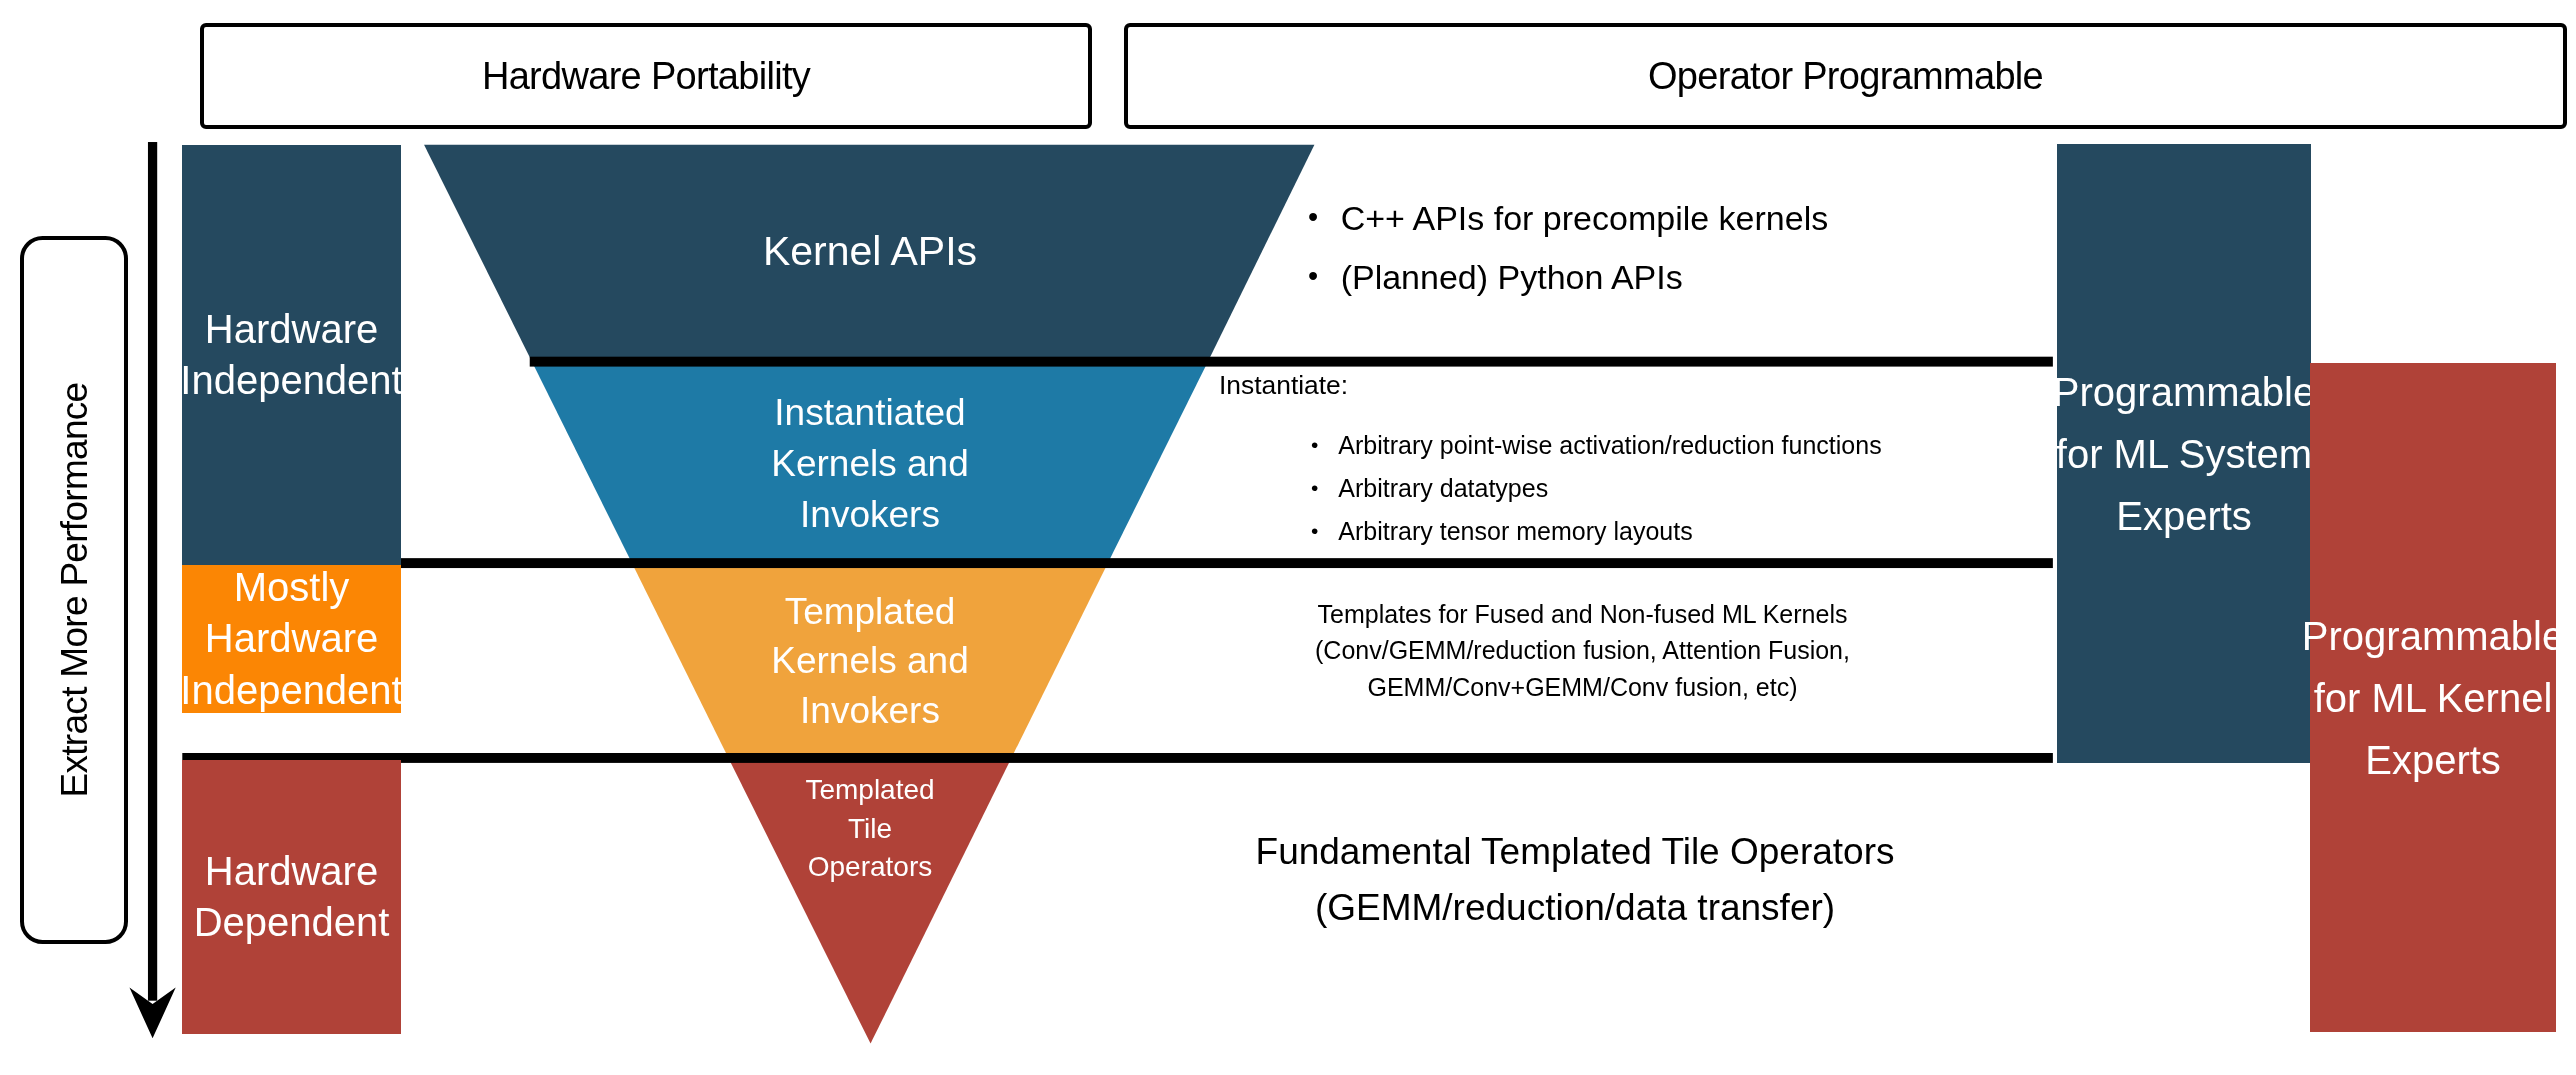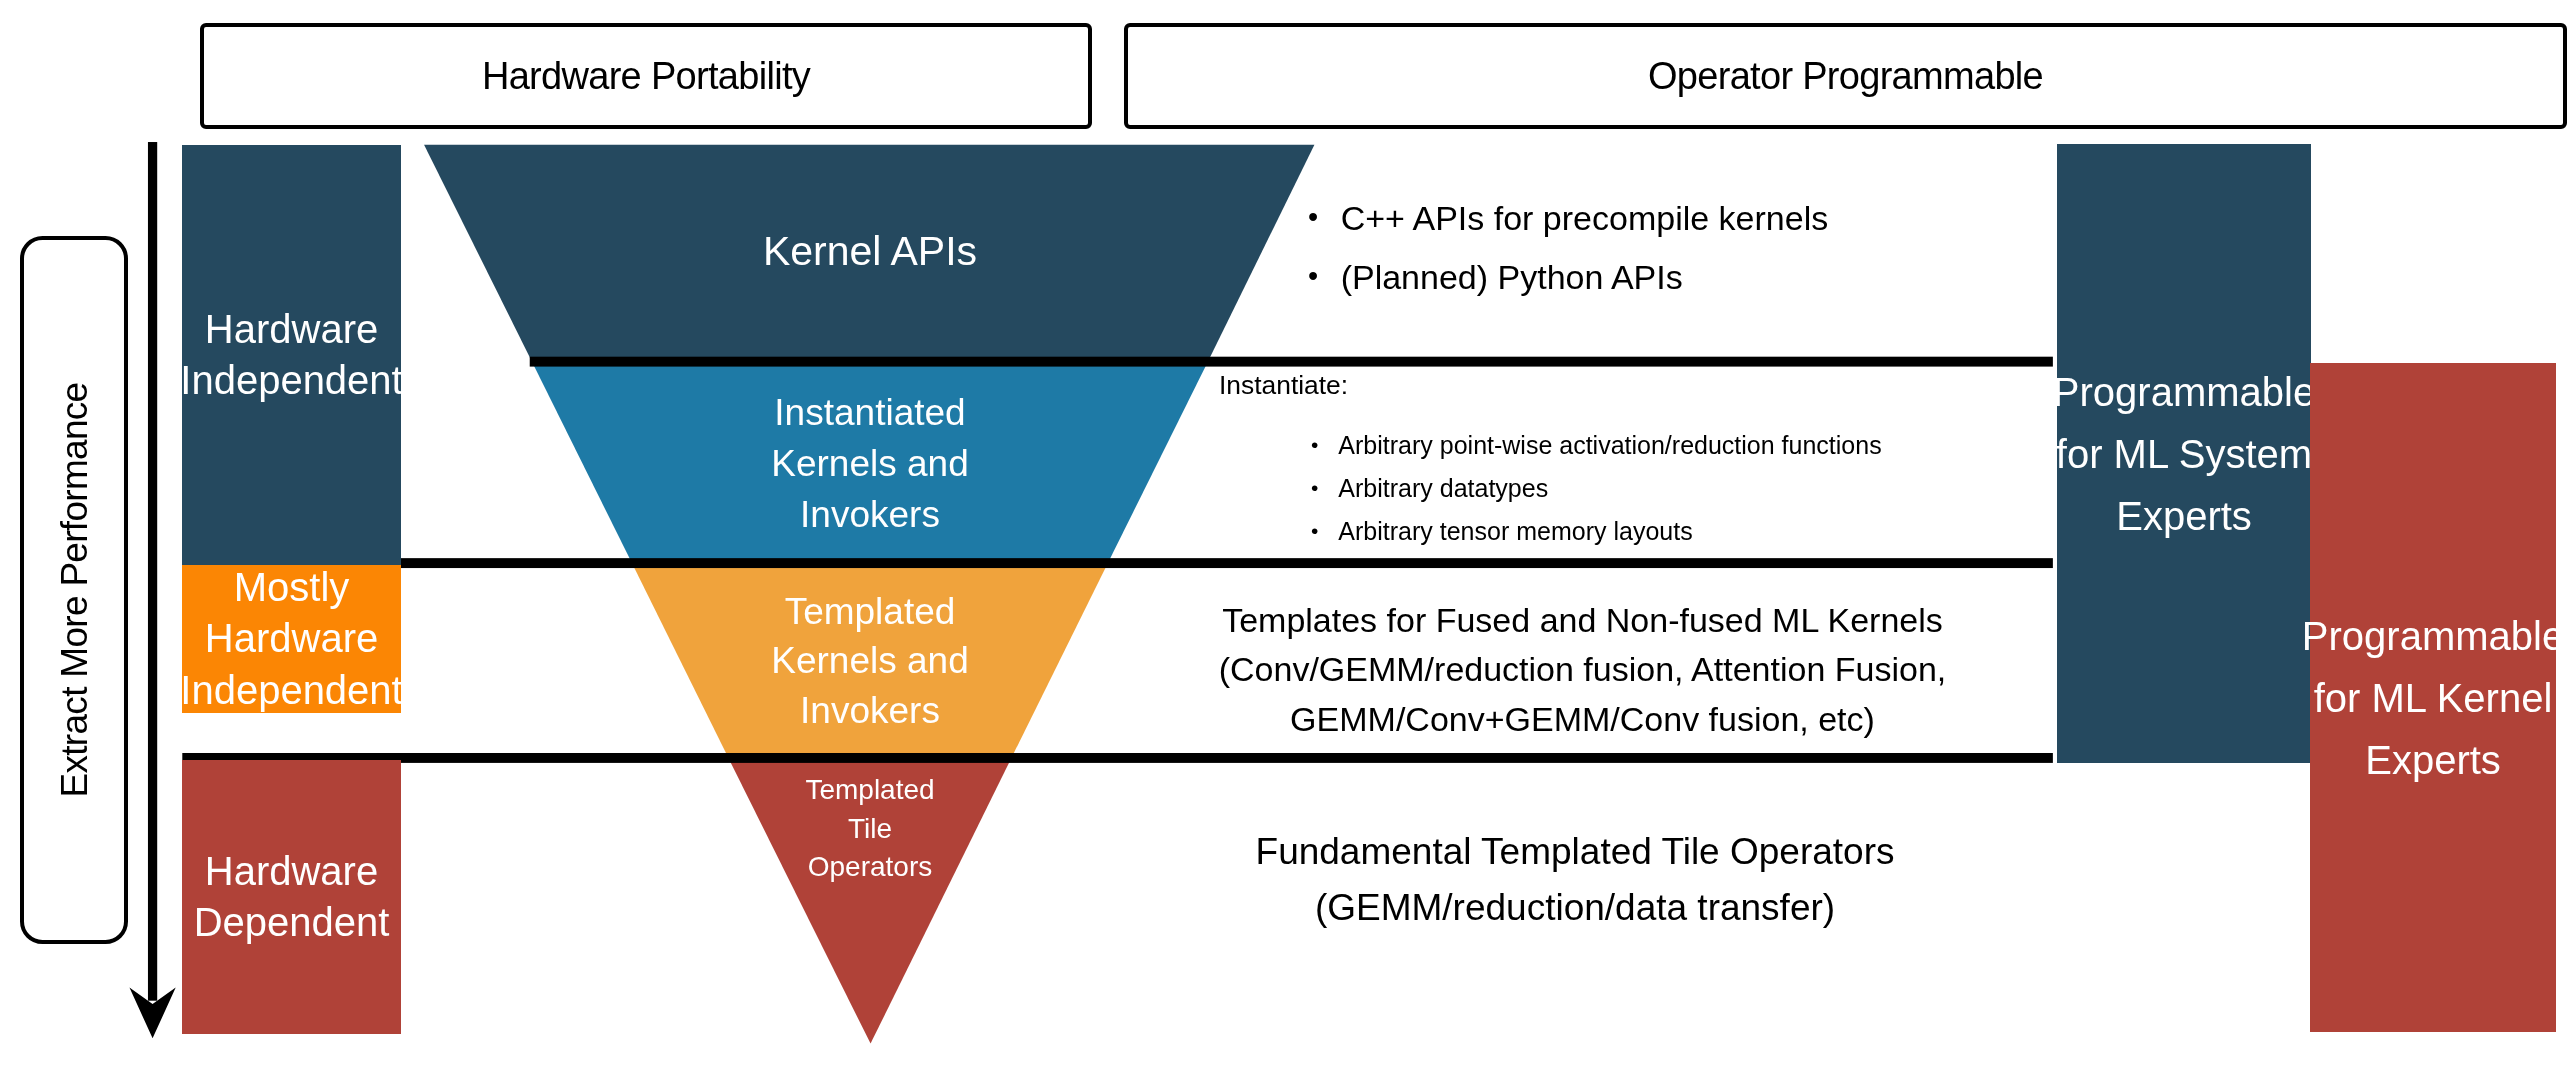--- a/index.html
+++ b/index.html
@@ -34,21 +34,21 @@
   .bullets{list-style:none;margin:0;padding:0;}
   .bullets li{display:flex;align-items:baseline;}
   .bullets .dot{flex:0 0 auto;}
   #client-bullets{left:1308px;top:199px;width:779px;font-size:34px;}
   #client-bullets li{margin-bottom:20px;}
   #client-bullets .dot{font-size:29px;margin-right:22.5px;position:relative;top:-2.6px;}
   #instantiate-heading{left:1219px;top:370px;font-size:26.4px;}
   #instantiate-bullets{left:1311px;top:431px;width:766px;font-size:25px;}
   #instantiate-bullets li{margin-bottom:14px;}
   #instantiate-bullets .dot{font-size:21px;margin-right:20px;position:relative;top:-2px;}
-  #templates-text{left:1120px;top:596px;width:925px;font-size:34px;line-height:1.45;text-align:center;}
+  #templates-text{left:1120px;top:596px;width:925px;font-size:25px;line-height:1.45;text-align:center;}
   #fundamental-text{left:1116px;top:824px;width:918px;font-size:37px;line-height:1.5;text-align:center;}
 </style>
 </head>
 <body>
 
 <div id="canvas">
 
   <svg class="abs" style="left:0;top:0;" width="2576" height="1076" viewBox="0 0 3900 1629">
     <polygon points="642,219 1990,219 1829,547 805,547" style="fill:var(--navy)"></polygon>
     <polygon points="805,547 1829,547 1676,855 958,855" style="fill:var(--teal)"></polygon>

